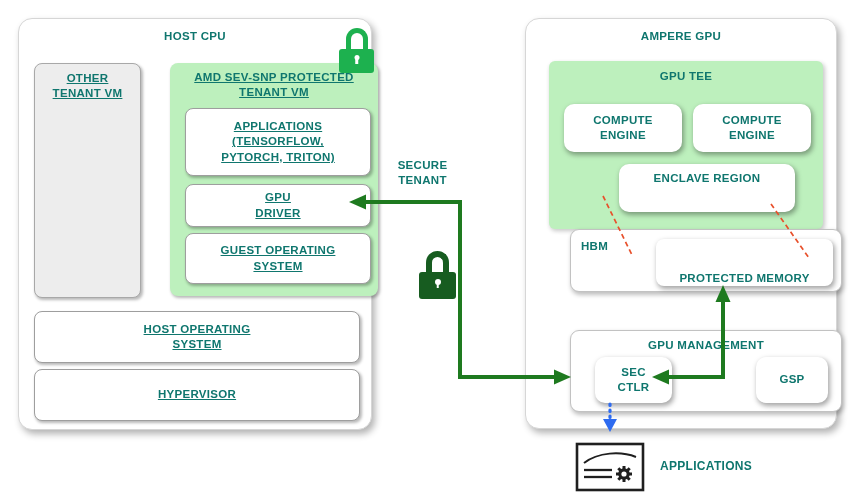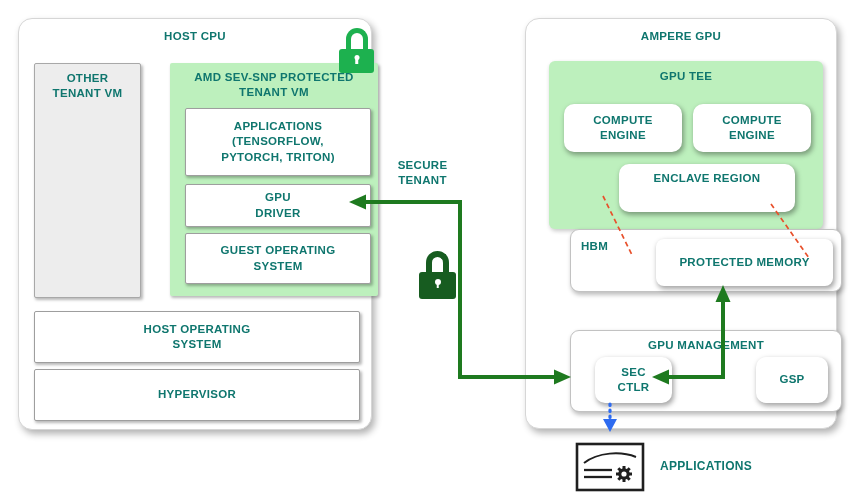--- a/index.html
+++ b/index.html
@@ -14,23 +14,23 @@
   .abs { position:absolute; }
 
   
   .panel {
     position:absolute; background:#fff; border:1px solid #d6d6d6; border-radius:14px;
     box-shadow:3px 4px 7px rgba(0,0,0,.30);
   }
   .panel-title { position:absolute; top:10px; left:0; right:0; text-align:center; }
 
   
-  .sq { position:absolute; background:#fff; border:1px solid #9e9e9e; border-radius:2px;
+  .sq { position:absolute; background:#fff; border:1px solid #9e9e9e; border-radius:8px;
         box-shadow:1.5px 2px 3px rgba(0,0,0,.28);
-        display:flex; align-items:center; justify-content:center; }
+        display:flex; align-items:center; justify-content:center;text-decoration:underline; }
   .gray { background:#ededed; border-color:#a8a8a8; display:block; }
   .green-fill { background:#bdf0bd; border:none; }
 
   
   .rd { position:absolute; background:#fff; border-radius:10px;
         box-shadow:1.5px 2.5px 5px rgba(0,0,0,.35);
         display:flex; align-items:center; justify-content:center; }
   .rd-border { border:1px solid #c2c2c2; border-radius:9px; box-shadow:1.5px 2.5px 4px rgba(0,0,0,.25); }
   .top-align { display:block;margin-left:21px; }
 
@@ -108,21 +108,21 @@
         <div class="lbl">COMPUTE
 ENGINE</div>
       </div>
       <div class="rd top-align" style="left:49px; top:103px; width:176px; height:48px; padding-top:7px; box-sizing:border-box; text-align:center;">
         <div class="lbl">ENCLAVE REGION</div>
       </div>
     </div>
 
     <div class="rd rd-border top-align" style="left:23px; top:210px; width:272px; height:63px; padding:6px 0 0 10px; box-sizing:border-box; text-align:left;">
       <div class="lbl" style="display:inline-block; text-align:left;">HBM</div>
-      <div class="rd green-fill" style="left:85px; top:9px; width:177px; height:47px; border-radius:8px;">
+      <div class="rd green-fill" style="left:85px; top:9px; width:177px; height:47px; border-radius:8px;align-items:flex-end;">
         <div class="lbl">PROTECTED MEMORY</div>
       </div>
     </div>
 
 
     <div class="rd rd-border top-align" style="left:23px; top:311px; width:272px; height:82px; padding-top:7px; box-sizing:border-box; text-align:center;">
       <div class="lbl">GPU MANAGEMENT</div>
       <div class="rd" style="left:185px; top:26px; width:72px; height:46px;">
         <div class="lbl">GSP</div>
       </div>

